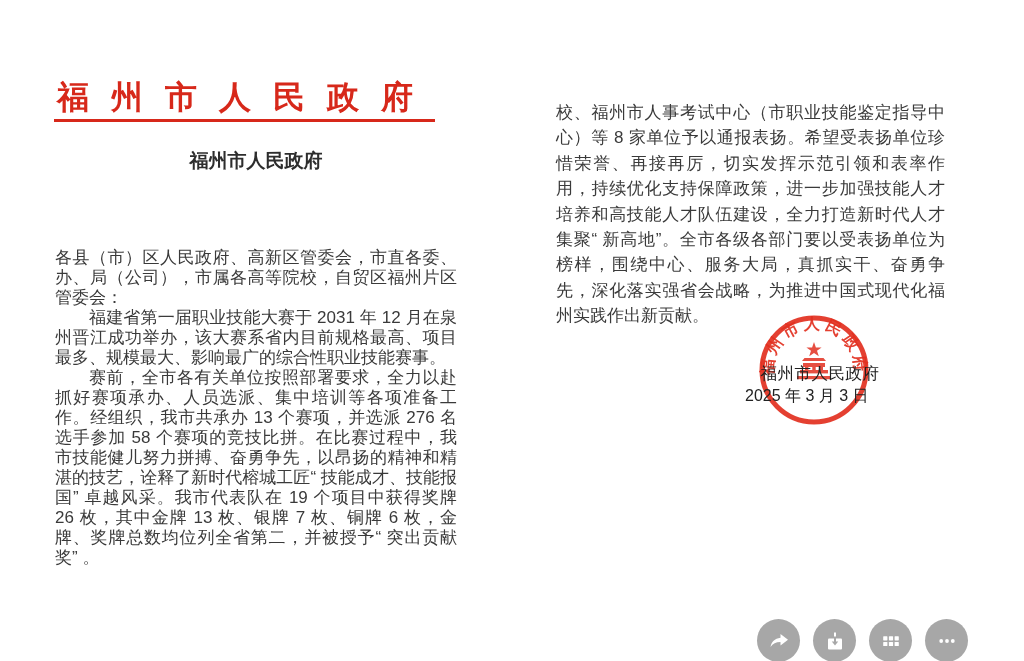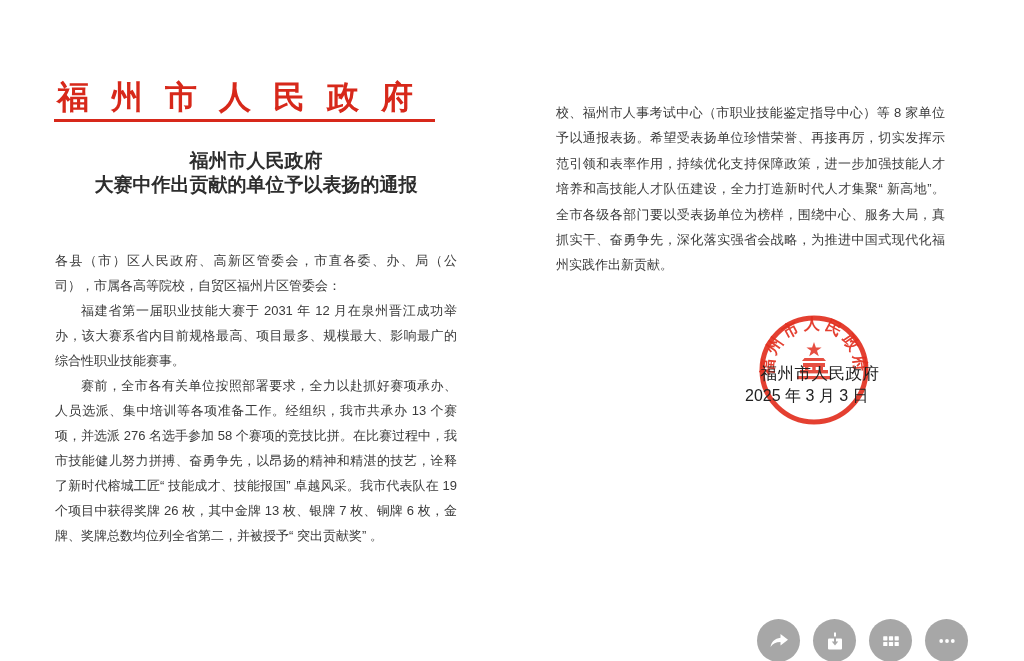--- a/index.html
+++ b/index.html
@@ -20,24 +20,24 @@
     left:54px;top:93px;width:381px;height:3px;background:#d7281a;
   }
 
   
   .doc-title{
     left:55px;top:123px;width:402px;text-align:center;
     font-weight:bold;font-size:19px;line-height:24px;color:#2d2d2d;
   }
 
   
-  .col{font-size:13px;color:#3a3a3a;text-align:justify;}
+  .col{font-size:17px;color:#3a3a3a;text-align:justify;}
   .col p{margin:0;padding:0;}
   .col p.indent{text-indent:2em;}
-  .col-left{left:55px;top:222px;width:402px;line-height:25px;}
+  .col-left{left:55px;top:222px;width:402px;line-height:20px;}
   .col-right{left:556px;top:74px;width:389px;line-height:25.4px;}
 
   
   .seal-box{left:758px;top:288px;width:112px;height:112px;}
   .seal-name{
     left:745px;top:337px;width:150px;text-align:center;
     font-size:16.5px;color:#222;letter-spacing:0.5px;
   }
   .seal-date{
     left:745px;top:360px;width:150px;text-align:left;
@@ -56,21 +56,20 @@
   .tb-btn svg{display:block;}
 </style>
 </head>
 <body>
 
 <div class="abs letterhead">福州市人民政府</div>
 <div class="abs letterhead-rule"></div>
 
 <div class="abs doc-title">
   <div>福州市人民政府</div>
-  <div>大赛中作出贡献的单位予以表扬的通报</div>
 </div>
 
 <div class="abs col col-left">
   <p>各县（市）区人民政府、高新区管委会，市直各委、办、局（公司），市属各高等院校，自贸区福州片区管委会：</p>
   <p class="indent">福建省第一届职业技能大赛于 2031 年 12 月在泉州晋江成功举办，该大赛系省内目前规格最高、项目最多、规模最大、影响最广的综合性职业技能赛事。</p>
   <p class="indent">赛前，全市各有关单位按照部署要求，全力以赴抓好赛项承办、人员选派、集中培训等各项准备工作。经组织，我市共承办 13 个赛项，并选派 276 名选手参加 58 个赛项的竞技比拼。在比赛过程中，我市技能健儿努力拼搏、奋勇争先，以昂扬的精神和精湛的技艺，诠释了新时代榕城工匠“ 技能成才、技能报国” 卓越风采。我市代表队在 19 个项目中获得奖牌 26 枚，其中金牌 13 枚、银牌 7 枚、铜牌 6 枚，金牌、奖牌总数均位列全省第二，并被授予“ 突出贡献奖” 。</p>
 </div>
 
 <div class="abs col col-right">
   <p>校、福州市人事考试中心（市职业技能鉴定指导中心）等 8 家单位予以通报表扬。希望受表扬单位珍惜荣誉、再接再厉，切实发挥示范引领和表率作用，持续优化支持保障政策，进一步加强技能人才培养和高技能人才队伍建设，全力打造新时代人才集聚“ 新高地”。全市各级各部门要以受表扬单位为榜样，围绕中心、服务大局，真抓实干、奋勇争先，深化落实强省会战略，为推进中国式现代化福州实践作出新贡献。</p>

